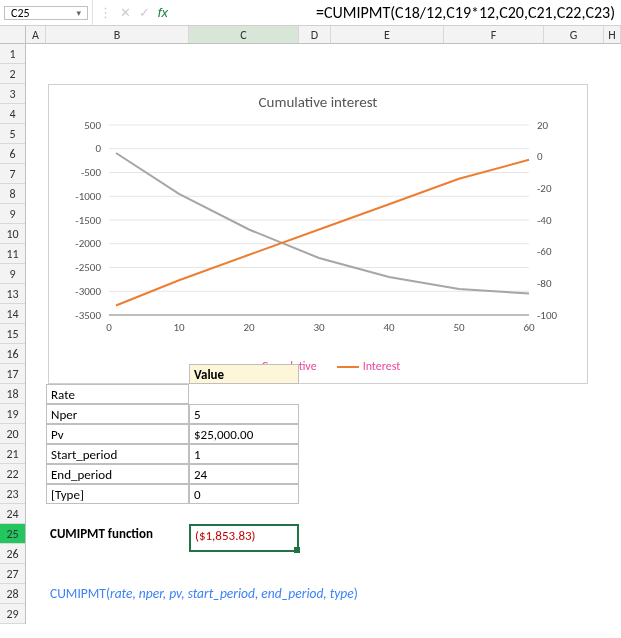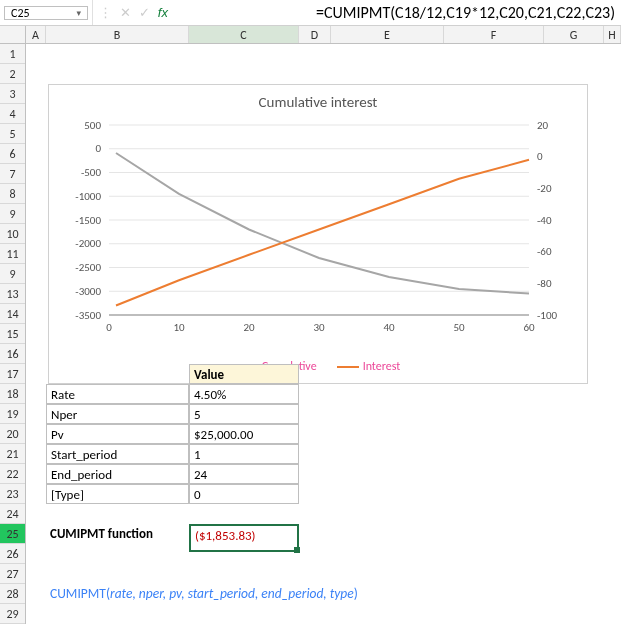--- a/index.html
+++ b/index.html
@@ -296,21 +296,20 @@
       <div class="row"></div>
       <div class="row"></div>
       <div class="row"></div>
 
     <div class="row">
       <div class="cell xC tbl-hdr">Value</div>
     </div>
 
     <div class="row">
       <div class="cell xB tbl-cell">Rate</div>
-      <div class="cell xC tbl-cell">4.50%</div>
     </div>
     <div class="row">
       <div class="cell xB tbl-cell">Nper</div>
       <div class="cell xC tbl-cell">5</div>
     </div>
     <div class="row">
       <div class="cell xB tbl-cell">Pv</div>
       <div class="cell xC tbl-cell">$25,000.00</div>
     </div>
     <div class="row">

